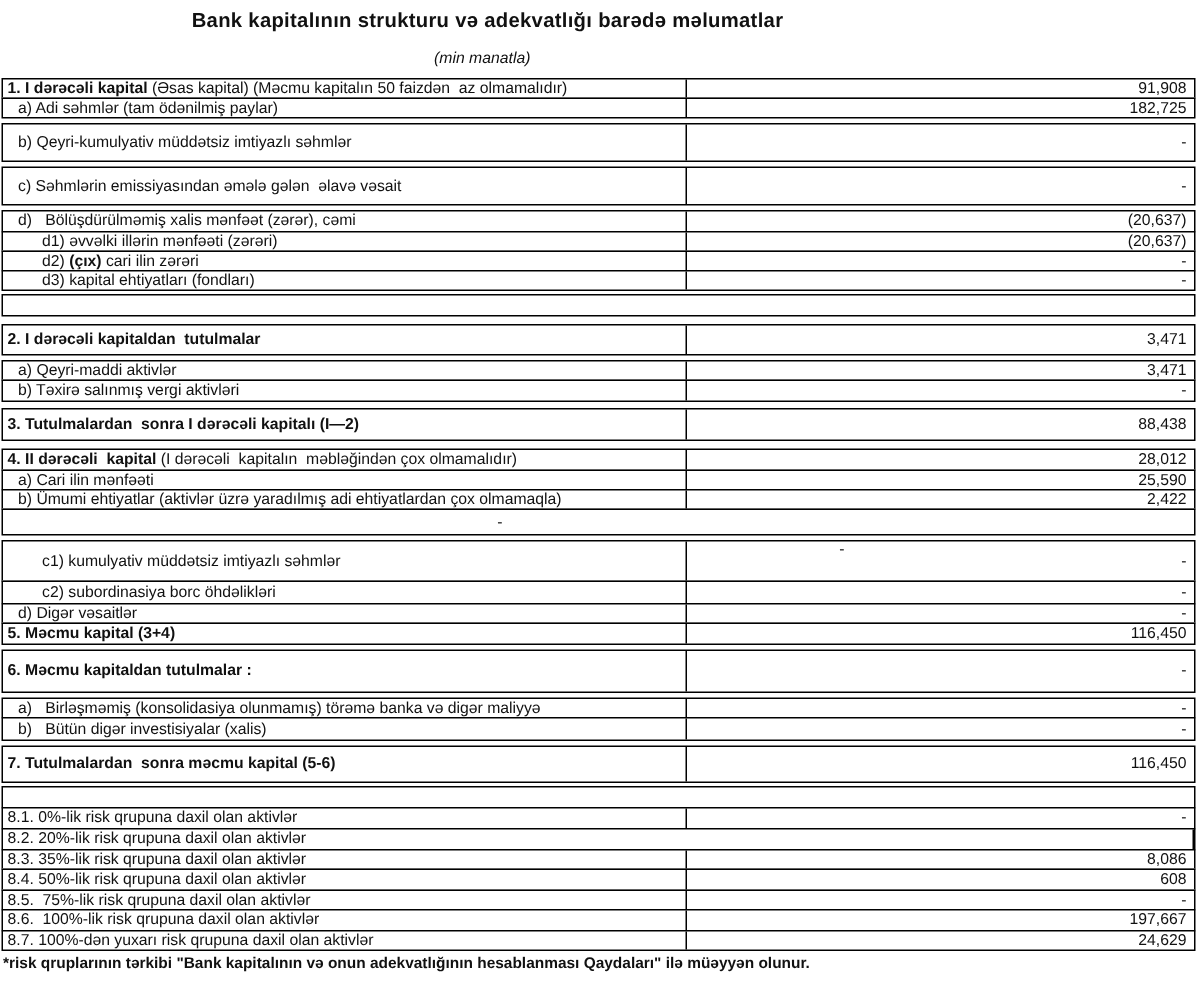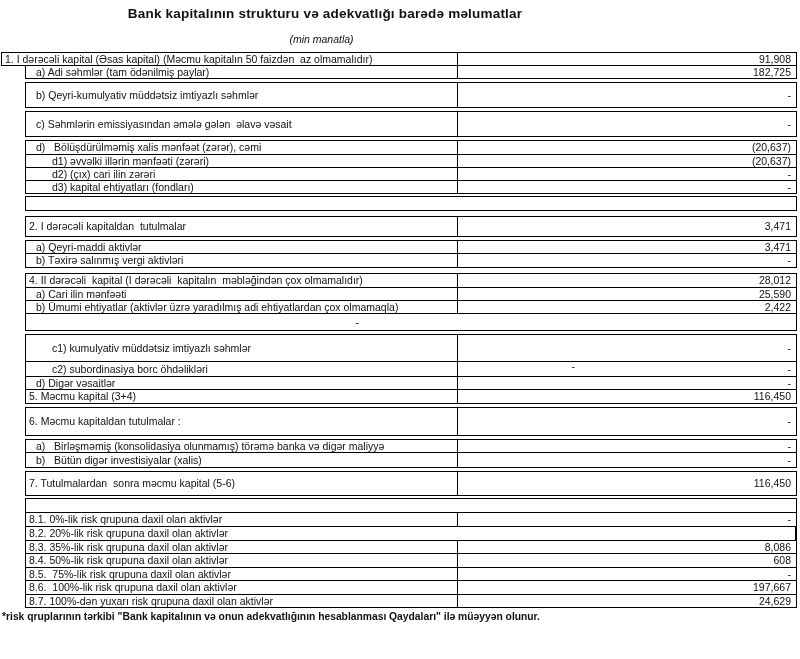--- a/index.html
+++ b/index.html
@@ -31,42 +31,42 @@
   }
   .tbl { width:796px; margin-left:1px; }
   .row {
     display:flex;
     align-items:center;
     border:1px solid #000;
     background:#fff;
     font-size:10.5px;
     line-height:11px;
   }
-  .row + .row { margin-top:-1px;margin-left:24px; }
+  .row + .row { margin-top:-1px; }
   .g2 { margin-top:2px !important;flex-direction:column; }
   .g3 { margin-top:3px !important; }
   .g4 { margin-top:4px !important; }
   .g5 { margin-top:5px !important; }
   .h14{height:14px}.h15{height:15px}.h16{height:16px}.h18{height:18px}
   .h21{height:21px}.h22{height:22px}.h25{height:25px}.h26{height:26px}
   .h28{height:28px}.h29{height:29px}
   .lbl {
     flex:1 1 auto;
     height:100%;
     display:flex;
     align-items:center;
     border-right:1px solid #000;
     white-space:nowrap;
     overflow:hidden;
   }
   .i3  .in{padding-left:3px}
   .i10 .in{padding-left:10px}
   .i26 .in{padding-left:26px}
   .in{display:flex;align-items:center;white-space:pre;}
-  .b { font-weight:normal;text-align:center; }
+  .b { font-weight:bold;text-align:center; }
   .val {
     flex:0 0 338px;
     width:338px;
     height:100%;
     display:flex;
     align-items:center;
     justify-content:flex-end;
     padding-right:5px;
   }
   .split .lbl { position:relative; }
@@ -170,20 +170,26 @@
       <div class="val">3,471</div>
     </div>
 
     <div class="row h15 i10">
       <div class="lbl">
           <span class="in"><span>b) Təxirə salınmış vergi aktivləri</span><span class="b"></span><span></span></span>
         </div>
       <div class="val">-</div>
     </div>
 
+    <div class="row h22 g4 i3">
+      <div class="lbl">
+          <span class="in"><span></span><span class="b">3. Tutulmalardan&nbsp; sonra I dərəcəli kapitalı (I—2)</span><span></span></span>
+        </div>
+      <div class="val">88,438</div>
+    </div>
 
     <div class="row h15 g5 i3">
       <div class="lbl">
           <span class="in"><span></span><span class="b">4. II dərəcəli&nbsp; kapital</span><span> (I dərəcəli&nbsp; kapitalın&nbsp; məbləğindən çox olmamalıdır)</span></span>
         </div>
       <div class="val">28,012</div>
     </div>
 
     <div class="row h14 i10">
       <div class="lbl">

